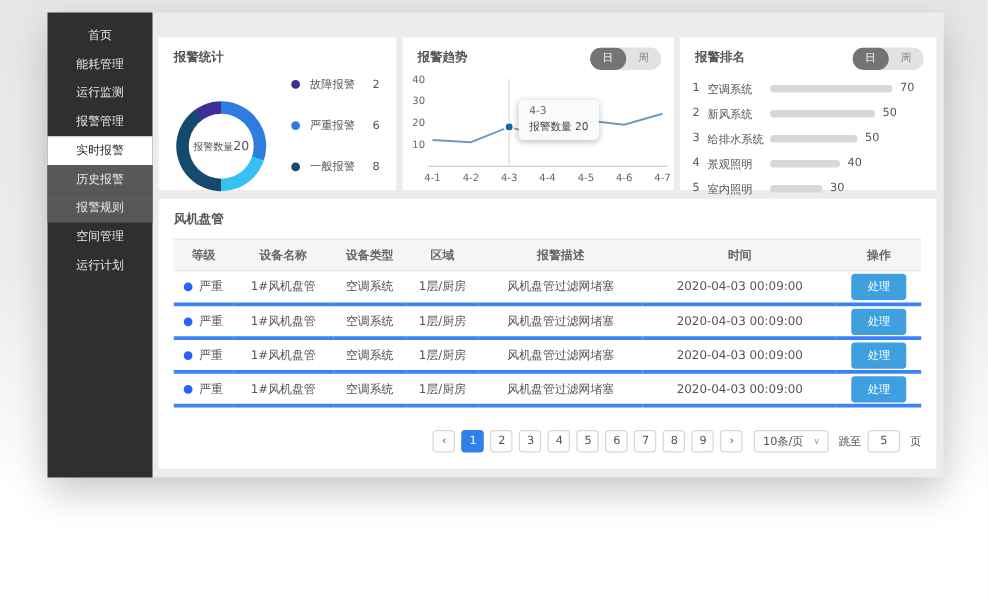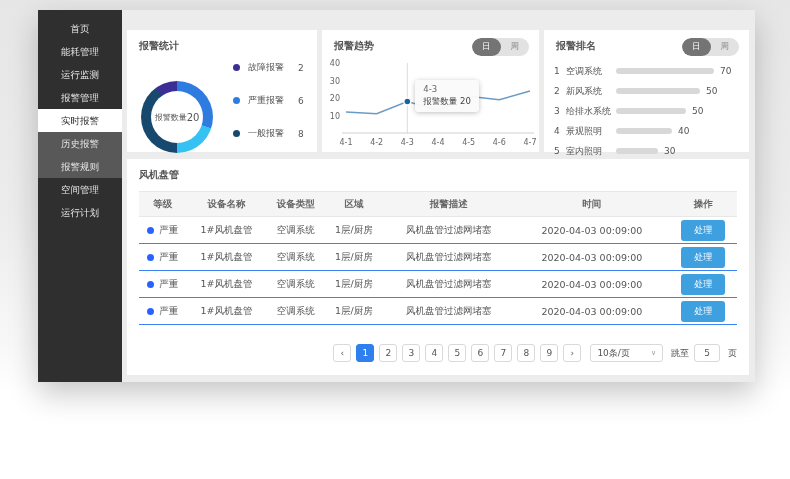--- a/index.html
+++ b/index.html
@@ -71,21 +71,21 @@
   
   .table-card { flex: 1; padding: 0 12px; }
   table { width: 100%; border-collapse: collapse; margin-top: 9px; }
   th {
     font-size: 9.5px; font-weight: bold; color: #666; height: 25px;
     background: #f5f5f5; border-top: 1px solid #e7e7e7; border-bottom: 1px solid #e7e7e7;
     text-align: center;
   }
   td {
     font-size: 9.5px; color: #555; height: 27px; text-align: center;
-    border-bottom: 1px solid #3b82f6; background: #fff;
+    border-bottom: 3px solid #3b82f6; background: #fff;
   }
   .level-dot {
     display: inline-block; width: 7px; height: 7px; border-radius: 50%;
     background: #2962ff; margin-right: 5px; vertical-align: -1px;
   }
   .handle-btn {
     background: #3fa0e0; color: #fff; font-size: 9px; border: none;
     border-radius: 3px; padding: 4px 13px; cursor: pointer;
   }
   
@@ -93,21 +93,21 @@
     position: absolute; right: 12px; bottom: 13px;
     display: flex; align-items: center; gap: 5px; font-size: 9px; color: #555;
   }
   .page-btn {
     min-width: 18px; height: 18px; line-height: 16px; text-align: center;
     background: #fff; border: 1px solid #d9d9d9; border-radius: 3px;
     cursor: pointer; color: #555; padding: 0 2px;
   }
   .page-btn.active { background: #2f80ed; border-color: #2f80ed; color: #fff; }
   .page-size {
-    display: flex; align-items: center; gap: 21px; height: 18px;
+    display: flex; align-items: center; gap: 8px; height: 18px;
     border: 1px solid #d9d9d9; border-radius: 3px; background: #fff;
     padding: 0 6px; cursor: pointer; margin-left: 4px;
   }
   .caret { font-size: 7px; color: #999; }
   .jump-label, .jump-suffix { margin-left: 3px; }
   .jump-input {
     width: 26px; height: 18px; border: 1px solid #d9d9d9; border-radius: 3px;
     text-align: center; font-size: 9px; color: #555;
     font-family: "DejaVu Sans", sans-serif;
   }

